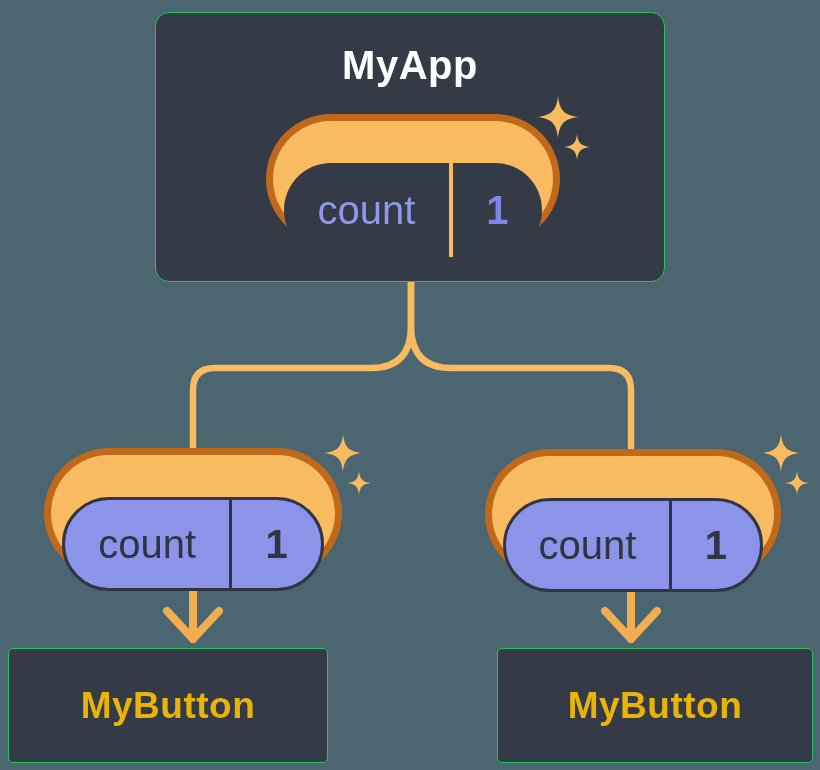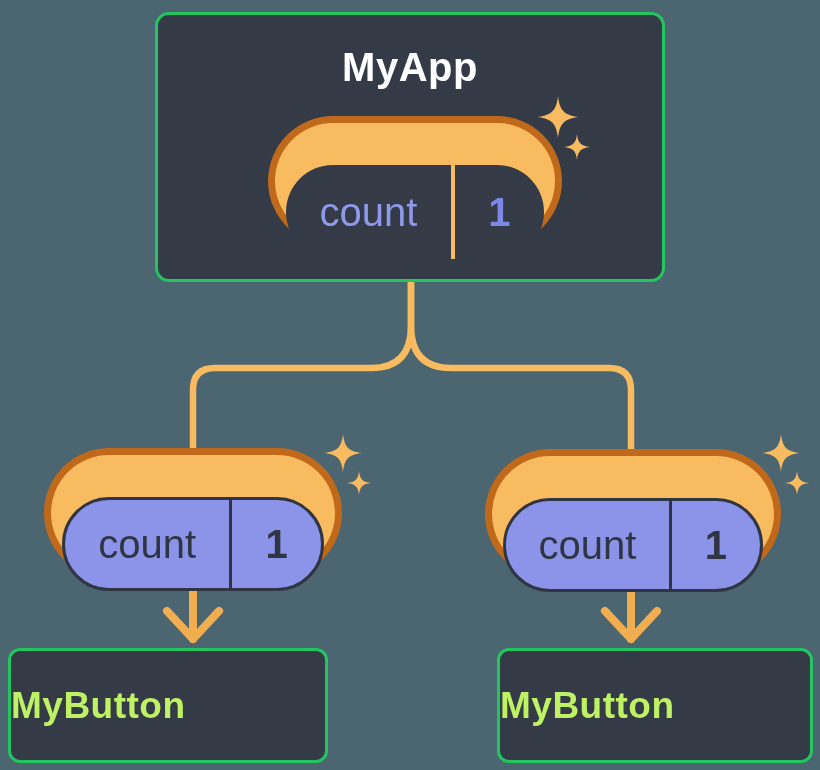--- a/index.html
+++ b/index.html
@@ -12,44 +12,45 @@
     width: 820px;
     height: 770px;
     background: #4B6571;
     overflow: hidden;
   }
 
   
   .card {
     position: absolute;
     background: #343A46;
-    border: 3px solid #22c55e;
+    border: 1px solid #22c55e;
     box-sizing: border-box;
   }
   .root-card {
     left: 155px; top: 12px;
     width: 510px; height: 270px;
     border-radius: 14px;
     z-index: 2;
   }
   .root-title {
     margin-top: 30px;
     text-align: center;
     color: #FFFFFF;
     font-size: 40px;
     font-weight: 600;
     letter-spacing: 0.5px;
   }
   .button-card {
     top: 648px;
     height: 115px;
-    border-radius: 12px;
+    border-radius: 5px;
     display: flex;
     align-items: center;
-    color: #bef264;
+    justify-content: center;
+    color: #eab308;
     font-size: 37px;
     font-weight: 600;
     letter-spacing: 0.5px;
     z-index: 2;
   }
   .button-card.left  { left: 8px;   width: 320px; }
   .button-card.right { left: 497px; width: 316px; }
 
   
   .pill {

